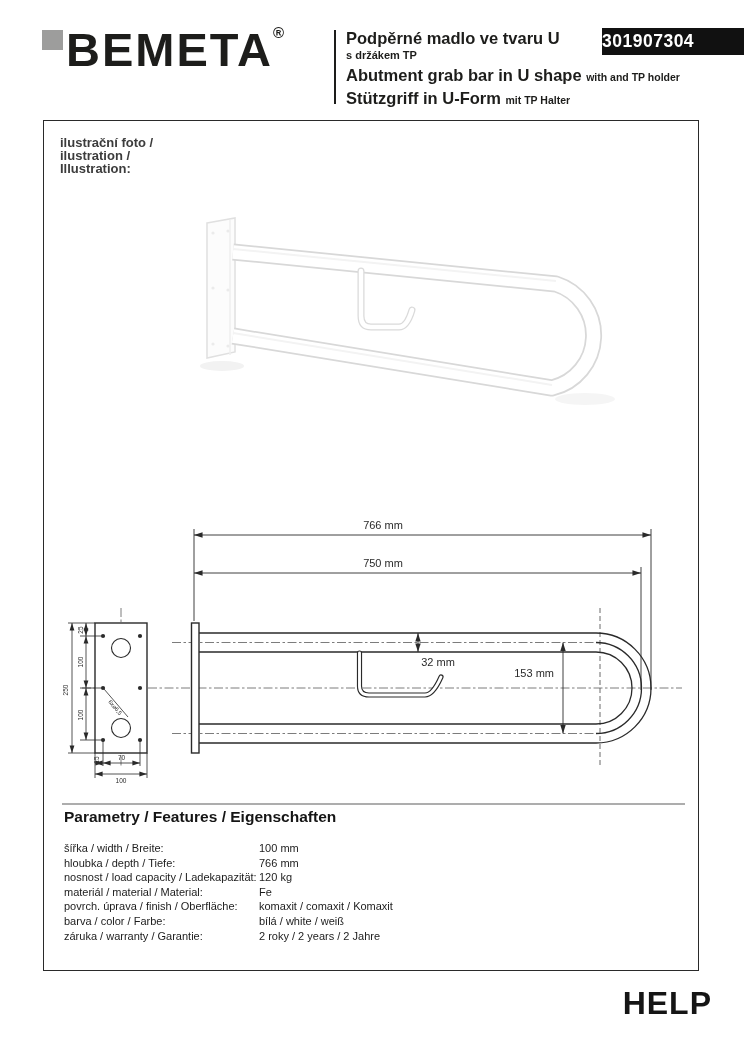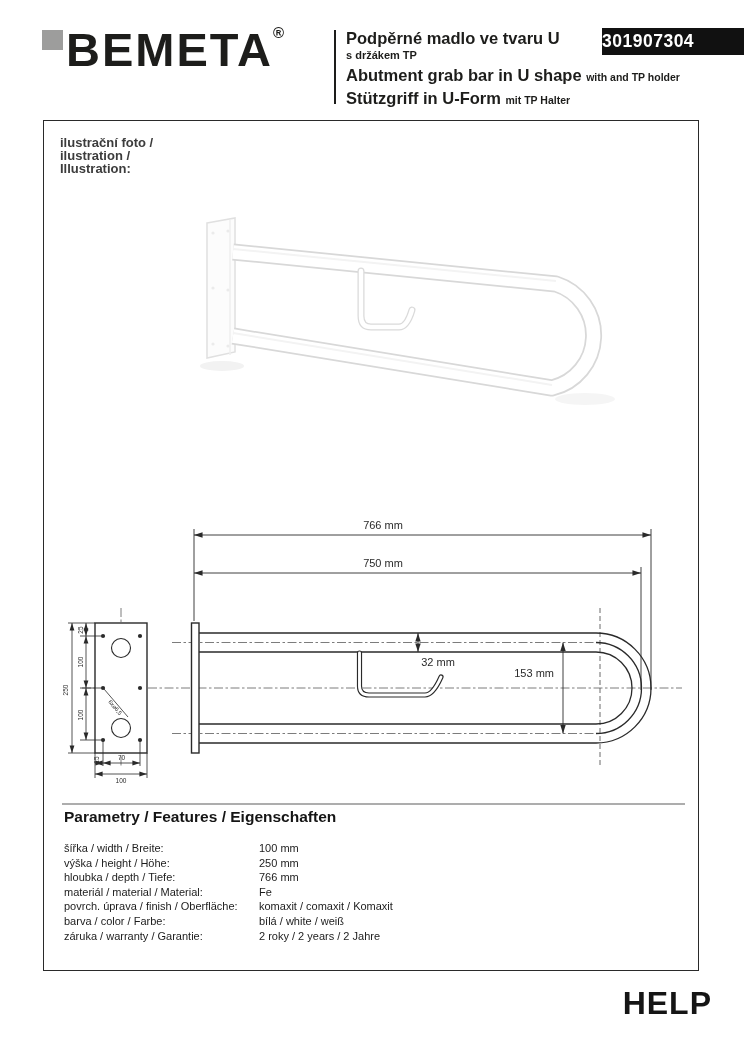--- a/index.html
+++ b/index.html
@@ -198,22 +198,22 @@
       <text class="smalltext" x="121.5" y="760" text-anchor="middle">70</text>
       <text class="smalltext" x="121" y="783" text-anchor="middle">100</text>
     </g>
   </svg>
 
   <div class="section-divider"></div>
   <div class="params-heading">Parametry / Features / Eigenschaften</div>
 
   <div class="params-table">
     <div class="prow"><span class="plabel">šířka / width / Breite:</span><span class="pvalue">100 mm</span></div>
-    <div class="prow"><span class="plabel">výška / height / Höhe:</span><span class="pvalue">250 mm</span></div>
     <div class="prow"><span class="plabel">hloubka / depth / Tiefe:</span><span class="pvalue">766 mm</span></div>
+    <div class="prow"><span class="plabel">nosnost / load capacity / Ladekapazität:</span><span class="pvalue">120 kg</span></div>
     <div class="prow"><span class="plabel">materiál / material / Material:</span><span class="pvalue">Fe</span></div>
     <div class="prow"><span class="plabel">povrch. úprava / finish / Oberfläche:</span><span class="pvalue">komaxit / comaxit / Komaxit</span></div>
     <div class="prow"><span class="plabel">barva / color / Farbe:</span><span class="pvalue">bílá / white / weiß</span></div>
     <div class="prow"><span class="plabel">záruka / warranty / Garantie:</span><span class="pvalue">2 roky / 2 years / 2 Jahre</span></div>
   </div>
 
   <div class="help">HELP</div>
 
 </div>
 

